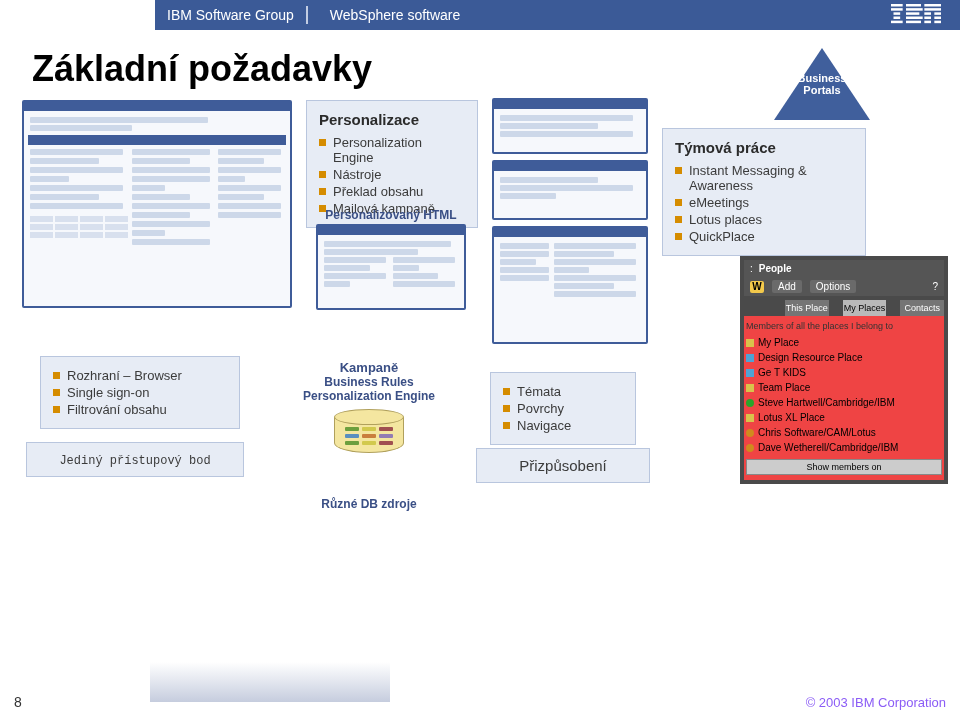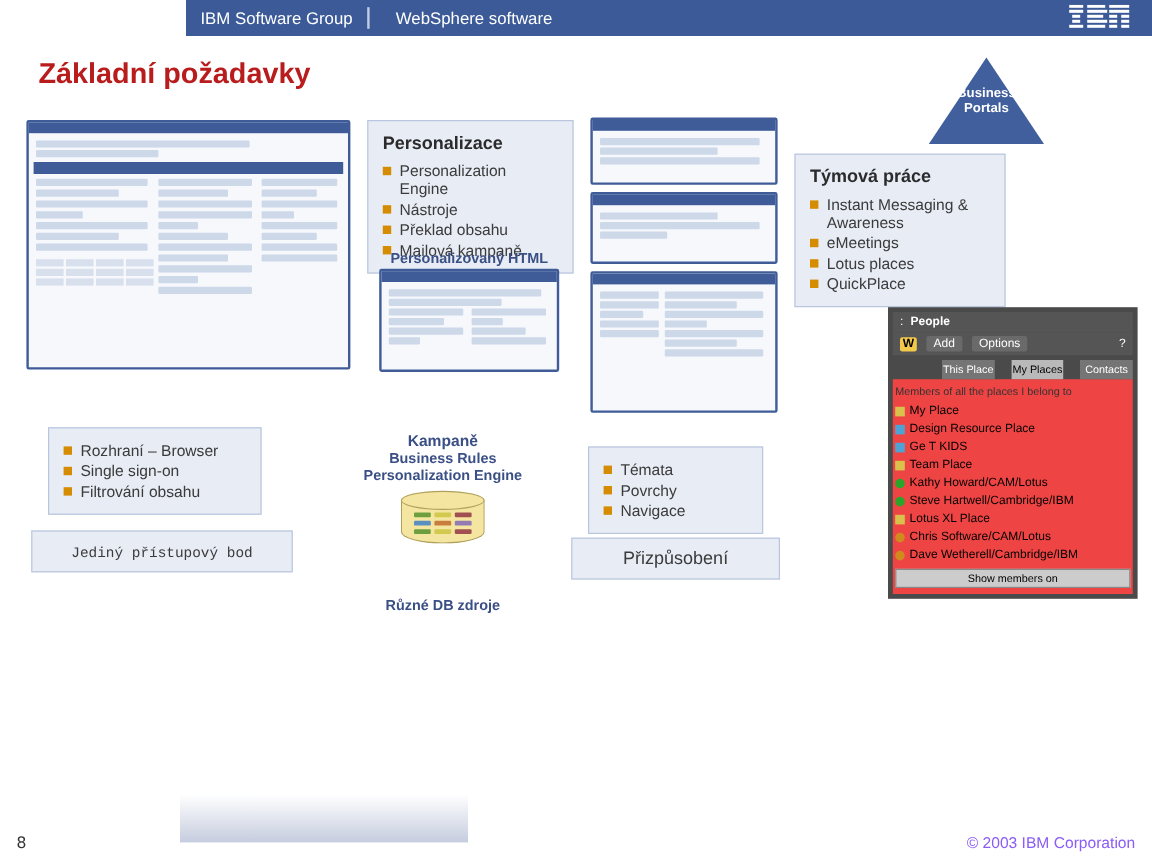--- a/index.html
+++ b/index.html
@@ -7,21 +7,21 @@
 
   
   .header { height: 30px; background: #3b5a97; display: flex; align-items: center; color: #fff; font-size: 14px; position: relative; }
   .header .spacer { width: 155px; height: 100%; background: #fff; }
   .header .divider { width: 2px; height: 18px; background: #c2cde3; margin: 0 10px 0 0; }
   .header .label { padding: 0 12px; }
   .header .logo { position: absolute; right: 18px; top: 4px; }
   .header .logo svg { height: 20px; }
 
   
-  .title { color: #b91c1c; font-size: 24px; font-weight: 600; margin: 18px 0 10px 32px; }
+  .title { color: #000000; font-size: 36px; font-weight: 600; margin: 18px 0 10px 32px; }
 
   
   .triangle-wrap { position: absolute; top: 48px; right: 90px; text-align: center; }
   .triangle { width: 0; height: 0; border-left: 48px solid transparent; border-right: 48px solid transparent; border-bottom: 72px solid #405f9c; position: relative; }
   .triangle-inner { position: absolute; top: 24px; left: -48px; width: 96px; color: #fff; font-size: 11px; font-weight: 600; }
 
   
   .content { position: absolute; top: 100px; left: 12px; right: 12px; bottom: 60px; }
 
   
@@ -233,31 +233,31 @@
           <div class="bar m"></div>
           <div class="bar l"></div>
           <div class="bar s"></div>
           <div class="bar l"></div>
           <div class="bar m"></div>
           <div class="bar l"></div>
         </div>
     </div>
   </div>
 
-  <div class="panel" style="left:650px; top:28px; width:176px;">
+  <div class="panel" style="left:650px; top:28px; width:204px;">
     <div class="ptitle">Týmová práce</div>
     <ul>
       <li>Instant Messaging &amp; Awareness</li>
       <li>eMeetings</li>
       <li>Lotus places</li>
       <li>QuickPlace</li>
     </ul>
   </div>
 
-  <div class="panel" style="left:28px; top:256px; width:178px;">
+  <div class="panel" style="left:28px; top:256px; width:200px;">
     <ul>
       <li>Rozhraní – Browser</li>
       <li>Single sign-on</li>
       <li>Filtrování obsahu</li>
     </ul>
   </div>
   <div class="panel" style="left:14px; top:342px; width:218px; text-align:center; padding:8px 4px;">
     <span style="font-size:12px;font-family:Liberation Mono, monospace;">Jediný přístupový bod</span>
   </div>
 
@@ -331,24 +331,20 @@
         <div class="item">
           <span class="sq" style="background: rgb(79, 163, 212);"></span>
           <span>Ge T KIDS</span>
         </div>
         <div class="item">
           <span class="sq" style="background: rgb(217, 194, 75);"></span>
           <span>Team Place</span>
         </div>
         <div class="item">
           <span class="dot" style="background: rgb(42, 165, 42);"></span>
-          <span>Kathy Howard/CAM/Lotus</span>
-        </div>
-        <div class="item">
-          <span class="dot" style="background: rgb(42, 165, 42);"></span>
           <span>Steve Hartwell/Cambridge/IBM</span>
         </div>
         <div class="item">
           <span class="sq" style="background: rgb(217, 194, 75);"></span>
           <span>Lotus XL Place</span>
         </div>
         <div class="item">
           <span class="dot" style="background: rgb(208, 138, 30);"></span>
           <span>Chris Software/CAM/Lotus</span>
         </div>

